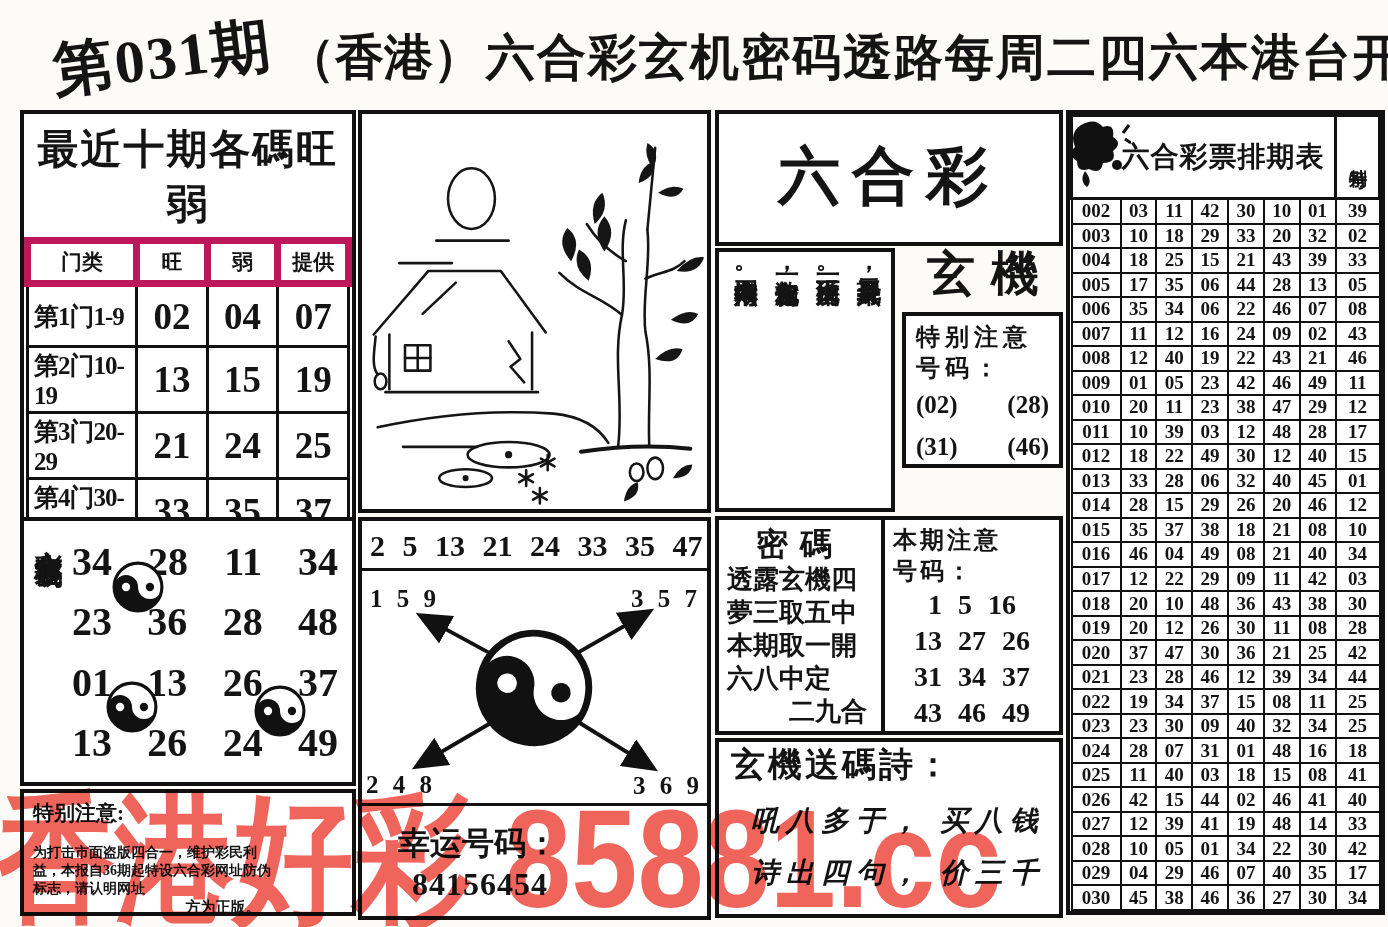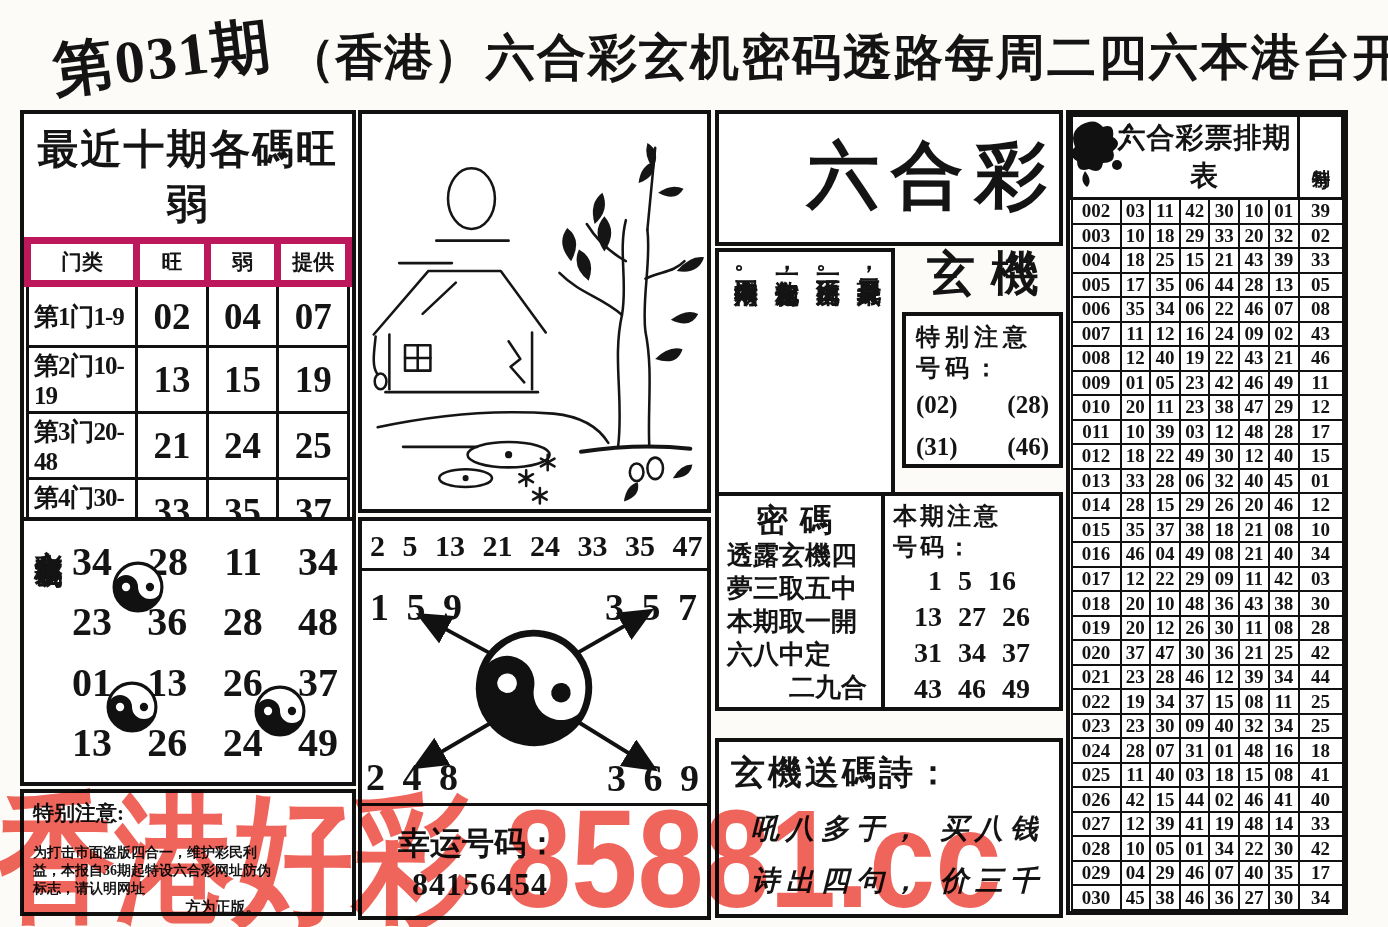--- a/index.html
+++ b/index.html
@@ -44,56 +44,56 @@
   
   .drawing{left:358px;top:110px;width:353px;height:403px;}
   .drawing svg{display:block;width:100%;height:100%;}
 
   
   .midnum{left:358px;top:517px;width:353px;height:403px;}
   .num-row{font-size:30px;font-weight:700;padding:8px 4px 5px 8px;word-spacing:10px;
            border-bottom:3px solid #111;}
   .arrow-zone{position:relative;height:232px;border-bottom:3px solid #111;}
   .arrow-zone svg{position:absolute;left:0;top:0;width:100%;height:100%;}
-  .corner{position:absolute;font-size:38px;font-weight:700;word-spacing:8px;z-index:2;}
+  .corner{position:absolute;font-size:25px;font-weight:700;word-spacing:8px;z-index:2;}
   .tl{left:8px;top:14px;} .tr{right:10px;top:14px;}
   .bl{left:4px;bottom:4px;} .br{right:8px;bottom:3px;text-align:right;}
   .lucky-line{font-size:32px;font-weight:700;padding:16px 6px 0 36px;}
   .lucky-line .val{letter-spacing:1px;padding-left:14px;}
   .method{font-size:22px;font-weight:700;text-align:center;padding-top:10px;padding-left:40px;}
 
   
   .logobox{left:715px;top:110px;width:348px;height:136px;}
-  .logo{font-size:72px;font-weight:900;text-align:right;line-height:124px;letter-spacing:12px;}
+  .logo{font-size:62px;font-weight:900;text-align:center;line-height:124px;letter-spacing:12px;}
   .logosub{position:absolute;left:918px;top:242px;width:146px;font-size:48px;font-weight:900;
            letter-spacing:16px;text-align:center;z-index:1;}
   .poembox{left:715px;top:248px;width:180px;height:264px;}
   .poem{writing-mode:vertical-rl;white-space:pre-line;font-size:24px;font-weight:700;
         line-height:41px;padding:10px 6px;height:236px;box-sizing:border-box;}
   .specialbox{left:902px;top:312px;width:161px;height:156px;padding:6px 10px;}
   .special-heading{font-size:24px;font-weight:700;white-space:pre-line;line-height:31px;letter-spacing:5px;}
   .pair-row{display:flex;justify-content:space-between;font-size:25px;font-weight:700;line-height:42px;}
 
   
-  .pwbox{left:715px;top:492px;width:348px;height:219px;display:flex;}
+  .pwbox{left:715px;top:516px;width:348px;height:219px;display:flex;}
   .pw-left{width:166px;border-right:4px solid #111;padding:5px 8px;box-sizing:border-box;}
   .pw-title{font-size:32px;font-weight:900;text-align:center;letter-spacing:12px;line-height:38px;}
   .pw-line{font-size:26px;font-weight:700;line-height:33px;white-space:nowrap;}
   .pw-line:last-child{text-align:right;padding-right:6px;}
   .pw-right{flex:1;padding:5px 8px;}
   .note-heading{font-size:24px;font-weight:700;white-space:pre-line;line-height:31px;letter-spacing:3px;}
   .note-row{font-size:28px;font-weight:700;line-height:36px;text-align:center;word-spacing:9px;}
 
   
-  .shime{left:715px;top:738px;width:348px;height:180px;padding:8px 12px;}
+  .shime{left:715px;top:738px;width:348px;height:180px;padding:0 12px;}
   .shime-title{font-size:34px;font-weight:900;letter-spacing:3px;}
   .shime-line{font-size:28px;font-weight:700;font-style:italic;padding:14px 0 0 20px;letter-spacing:7px;white-space:nowrap;}
 
   
-  .schedule{left:1066px;top:110px;width:282px;height:805px;}
+  .schedule{left:1066px;top:110px;width:319px;height:805px;}
   .sch-table{width:100%;height:100%;border-collapse:collapse;table-layout:fixed;}
   .sch-table th{border:3px solid #111;height:78px;}
   .sch-title-cell{position:relative;font-size:28px;font-weight:900;letter-spacing:1px;padding-left:40px;}
   .smudge{position:absolute;left:0;top:2px;width:58px;height:70px;}
   .sch-special-head{width:44px;}
   .vert{writing-mode:vertical-rl;font-size:18px;font-weight:900;margin:0 auto;letter-spacing:2px;line-height:40px;}
   .sch-table td{border:2px solid #111;font-size:19px;font-weight:700;text-align:center;padding:0;}
   col.sc0{width:49px;} col.scS{width:44px;}
 
   
@@ -140,21 +140,21 @@
           </tr>
 
           <tr>
             <td class="lbl">第2门10-19</td>
             <td>13</td>
             <td>15</td>
             <td>19</td>
           </tr>
 
           <tr>
-            <td class="lbl">第3门20-48</td>
+            <td class="lbl">第3门20-29</td>
             <td>21</td>
             <td>24</td>
             <td>25</td>
           </tr>
 
           <tr>
             <td class="lbl">第4门30-39</td>
             <td>33</td>
             <td>35</td>
             <td>37</td>

